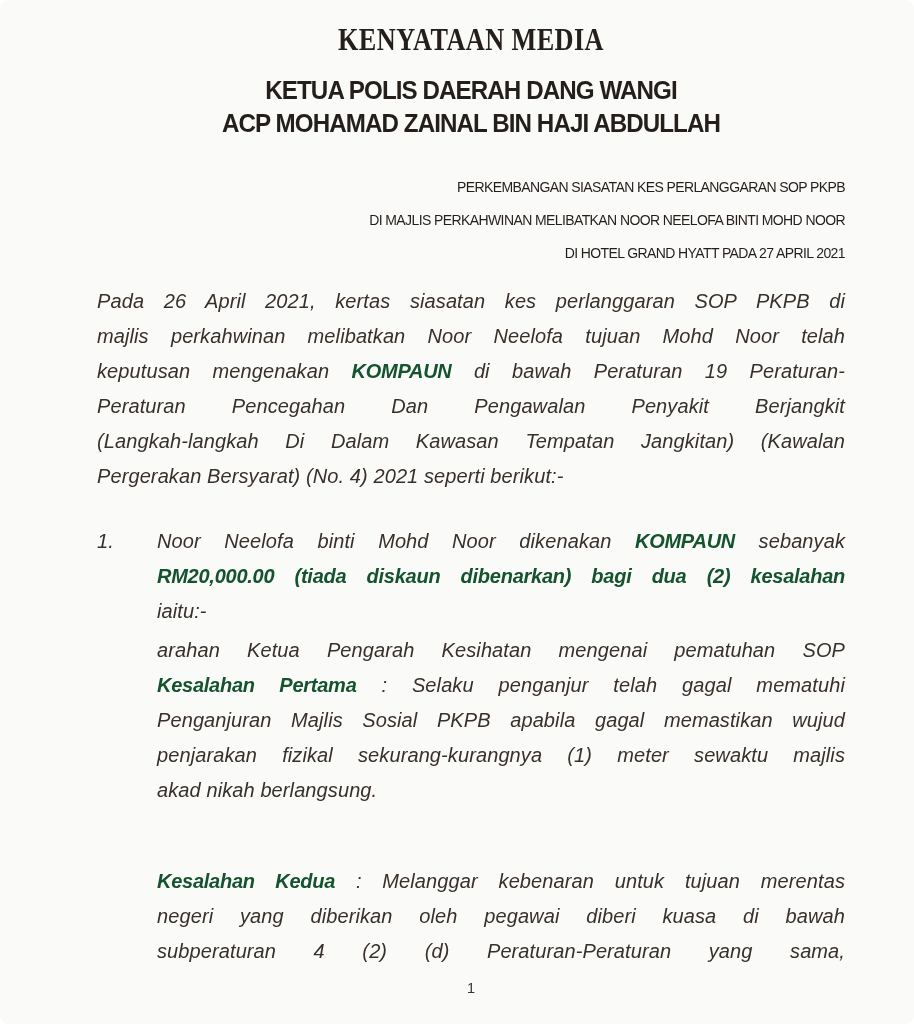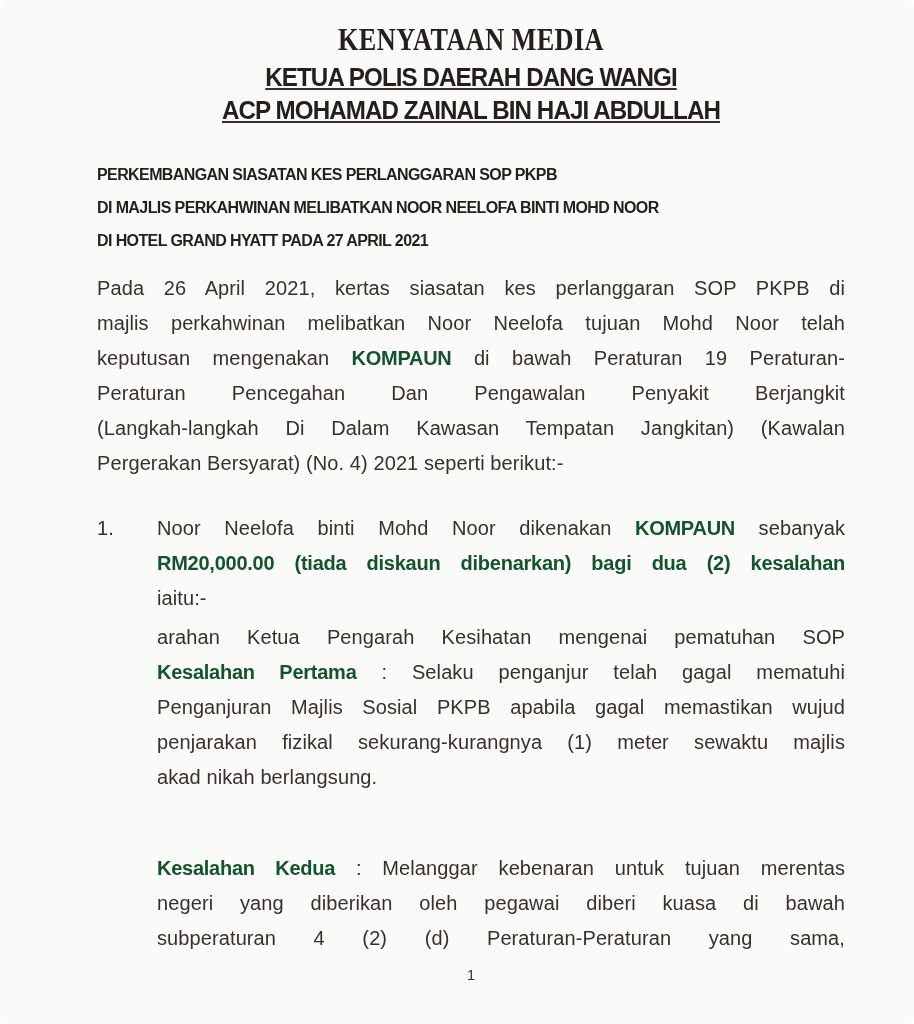--- a/index.html
+++ b/index.html
@@ -23,45 +23,46 @@
     font-family: "Liberation Serif", "DejaVu Serif", serif;
     font-weight: bold;
     font-size: 32px;
     line-height: 38px;
     text-align: center;
     color: #241f1b;
     transform: scaleX(0.82);
     transform-origin: 50% 50%;
     letter-spacing: 0.5px;
   }
-  .subtitle { margin-top: 3px; text-decoration: underline; }
+  .subtitle { margin-top: 16px; }
   .subtitle .hline {
     font-weight: bold;
     font-size: 26px;
     line-height: 33px;
     letter-spacing: -1px;
     text-align: center;
     color: #241f1b;
     transform: scaleX(0.93);
     transform-origin: 50% 50%;
   }
   .heading { margin-top: 31px; }
   .heading .hline {
-    font-weight: bold;
-    font-size: 16px;
+    font-weight: normal;
+    font-size: 14px;
     line-height: 33px;
     letter-spacing: -0.6px;
-    text-align: left;
+    text-align: right;
     color: #241f1b;
   }
   
   .bodytext {
     font-size: 20px;
     line-height: 35px;
     letter-spacing: 0.1px;
+    font-style: italic;
   }
   .intro { margin-top: 14px; }
   .line { text-align: justify; }
   .line.just { text-align-last: justify; }
   .b { font-weight: bold; letter-spacing: -0.25px; color: #14532d; }
   
   .list-row {
     margin-top: 30px;
     display: flex;
     align-items: flex-start;

